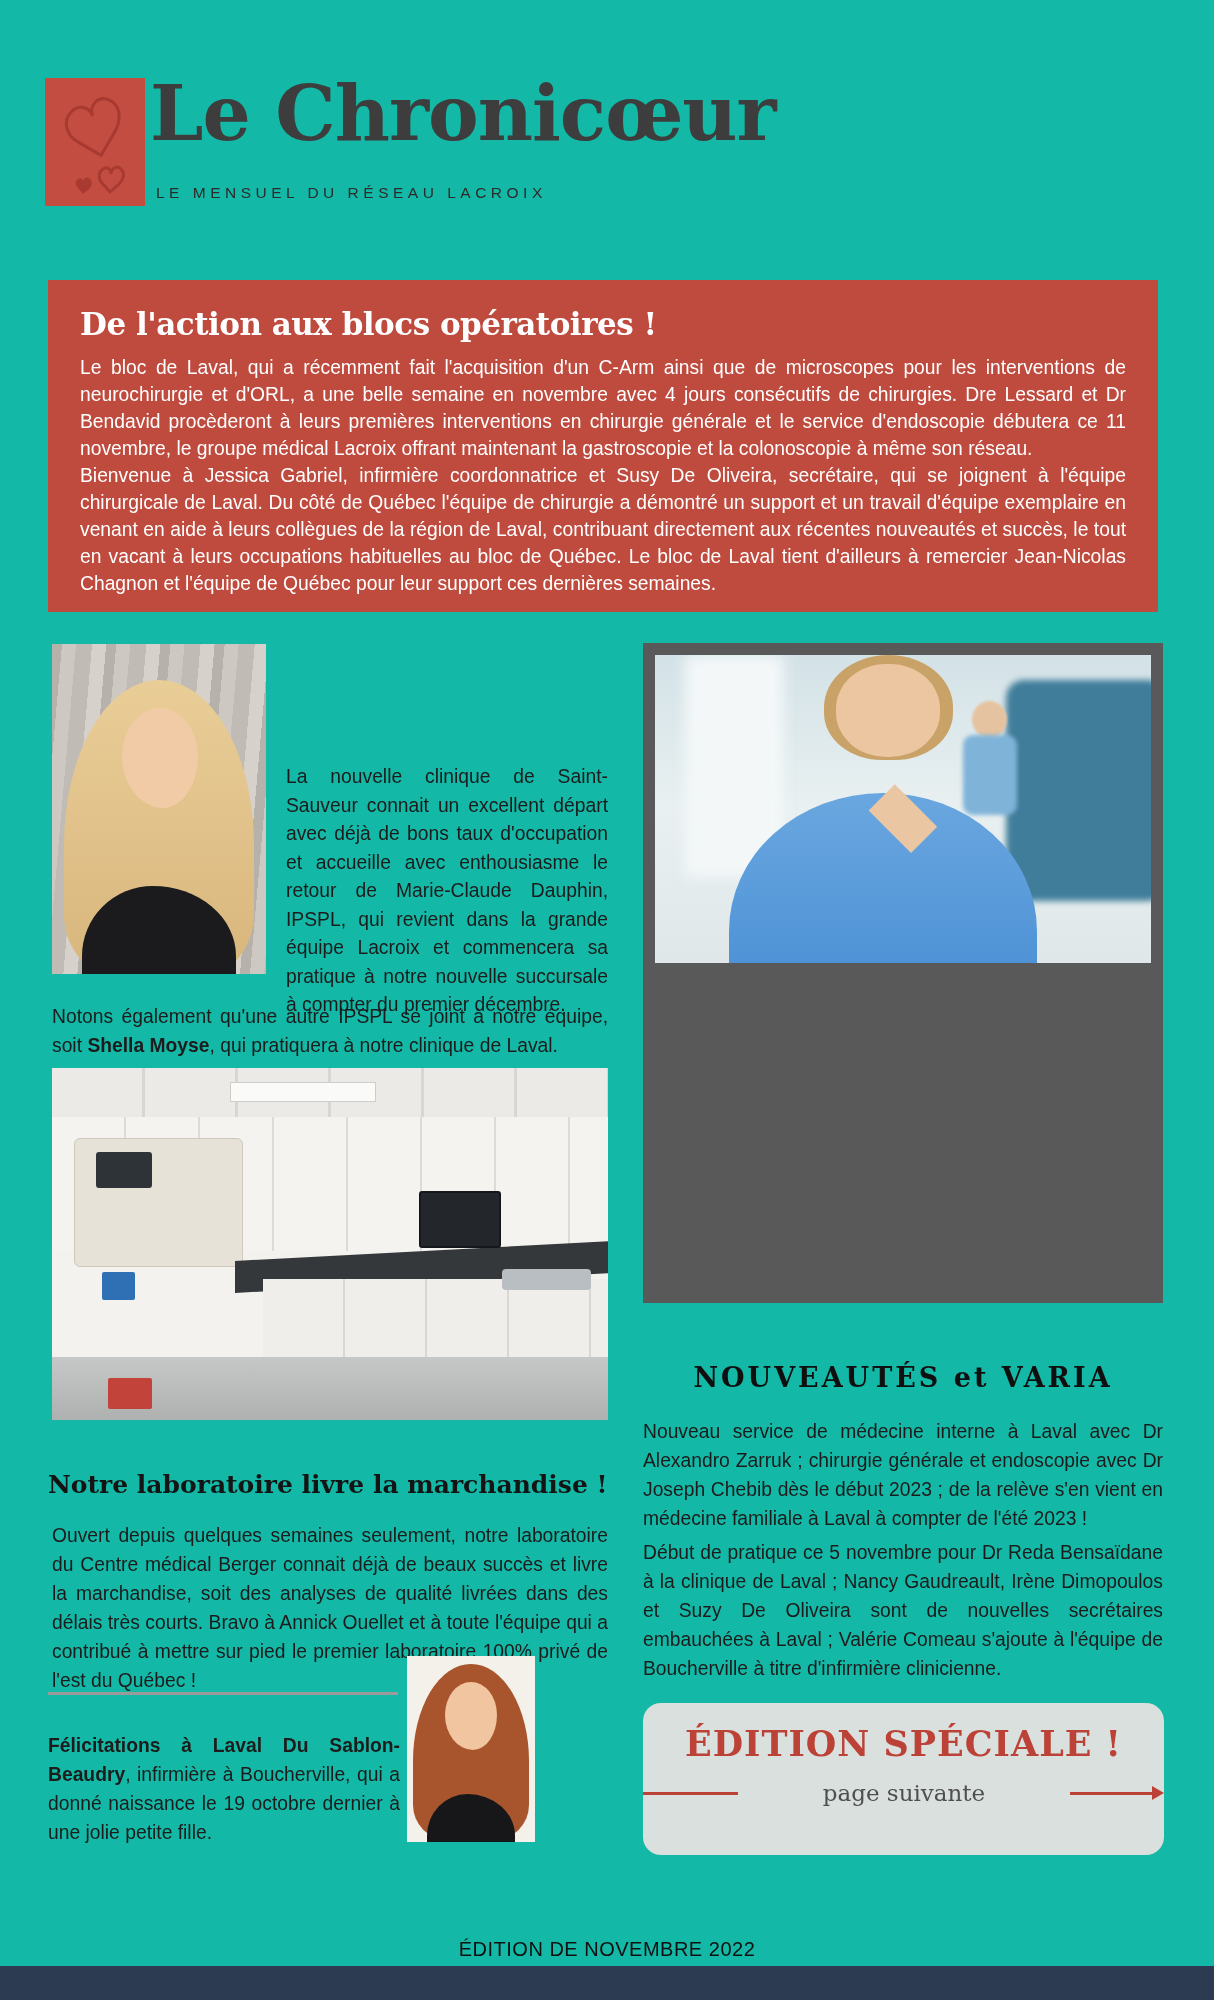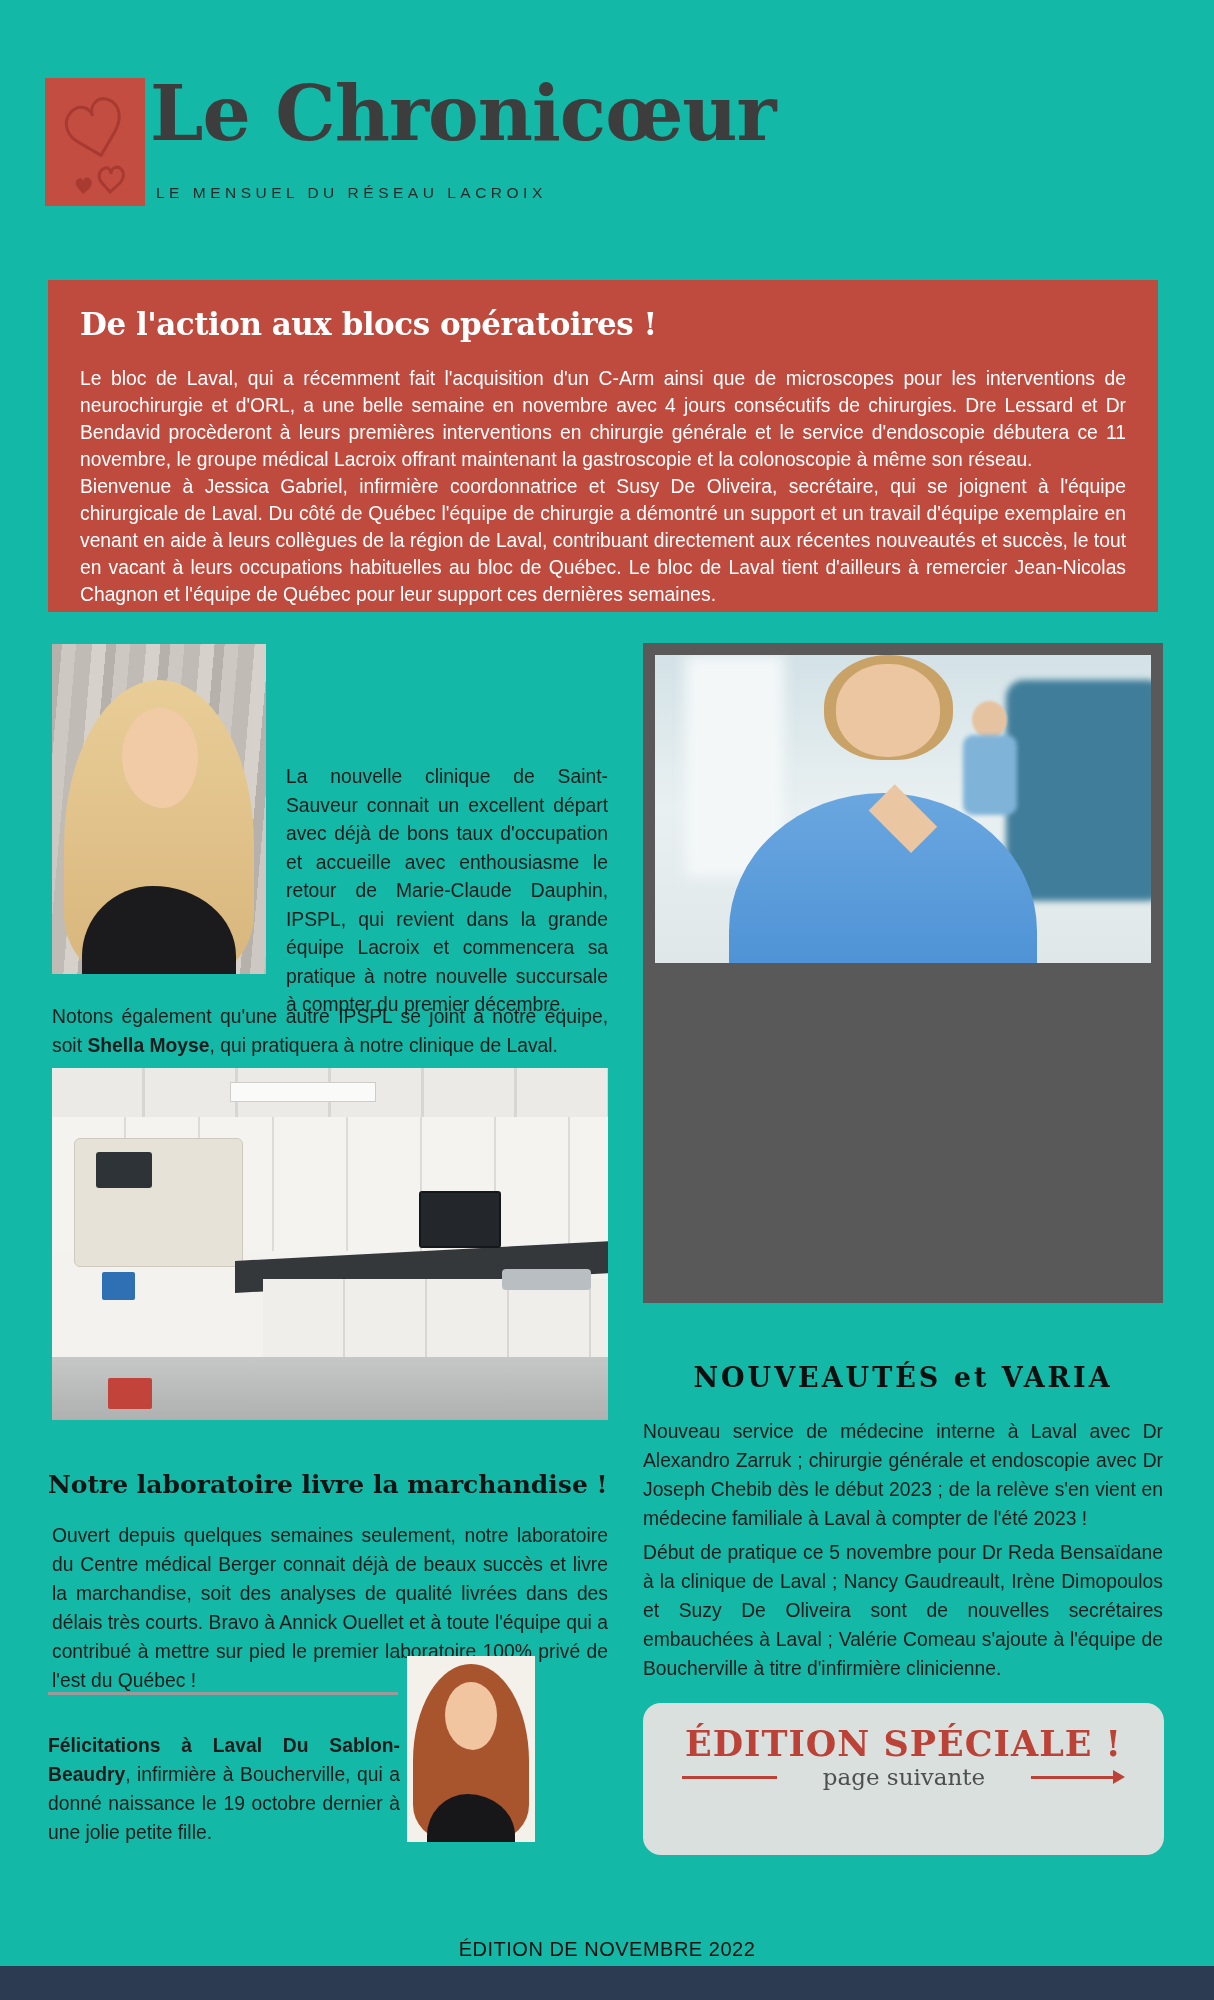--- a/index.html
+++ b/index.html
@@ -10,21 +10,21 @@
   
   .logo{left:45px;top:78px;width:100px;height:128px;background:#C44D41;}
   .masthead-title{left:150px;top:58px;width:1010px;font-family:"DejaVu Serif",serif;
       font-weight:700;font-size:76px;line-height:112px;color:#3d3d3d;letter-spacing:-1px;}
   .masthead-subtitle{left:156px;top:184px;font-size:15.5px;letter-spacing:4.5px;color:#2b2b2b;font-weight:500;}
 
   
   .banner{left:48px;top:280px;width:1110px;height:332px;background:#BF4A3E;box-sizing:border-box;
       padding:26px 32px 0 32px;}
   .banner-headline{font-family:"DejaVu Serif",serif;font-weight:700;font-size:31px;color:#ffffff;
-      letter-spacing:-0.5px;margin:0 0 23px 0;}
+      letter-spacing:-0.5px;margin:0 0 12px 0;}
   .banner-body{color:#ffffff;font-size:19.3px;line-height:27px;text-align:justify;}
   .banner-body p{margin:0;}
 
   
   .serif-head{font-family:"DejaVu Serif",serif;font-weight:700;color:#141414;}
   .body-just{font-size:19.3px;line-height:28.5px;text-align:justify;color:#1c1c1c;}
 
   .mc-heading{left:286px;top:644px;width:324px;font-size:27px;line-height:46px;}
   .mc-para{left:286px;top:744px;width:322px;}
   .mc-note{left:52px;top:984px;width:556px;}
@@ -43,21 +43,21 @@
   .nv-heading{left:643px;top:1340px;width:520px;text-align:center;font-family:"DejaVu Serif",serif;
       font-weight:600;font-size:27px;letter-spacing:3px;color:#0f0f0f;}
   .nv-p1{left:643px;top:1398px;width:520px;line-height:29px;}
   .nv-p2{left:643px;top:1528px;width:520px;line-height:29px;margin-top:10px;}
 
   
   .green-box{left:643px;top:1703px;width:521px;height:152px;background:#D9E0DD;border-radius:18px;
       box-sizing:border-box;padding-top:20px;}
   .es-headline{text-align:center;font-family:"DejaVu Serif",serif;font-weight:700;font-size:35px;
       color:#BC4136;letter-spacing:1px;margin:0;}
-  .es-row{display:flex;align-items:center;justify-content:center;gap:46px;margin-top:0;}
+  .es-row{display:flex;align-items:center;justify-content:space-between;gap:46px;margin-top:16px;}
   .es-dash{width:95px;height:3px;background:#BC4136;}
   .es-label{font-family:"DejaVu Serif",serif;font-size:23px;color:#4f4f4f;}
   .es-arrow{display:flex;align-items:center;}
   .es-arrow .shaft{width:82px;height:3px;background:#BC4136;}
   .es-arrow .head{width:0;height:0;border-left:12px solid #BC4136;border-top:7px solid transparent;
       border-bottom:7px solid transparent;}
 
   
   .footer-edition{left:0;top:1938px;width:1214px;text-align:center;font-size:20px;color:#101010;letter-spacing:0.5px;}
   .footer-bar{left:0;top:1966px;width:1214px;height:34px;background:#2C3A52;}

